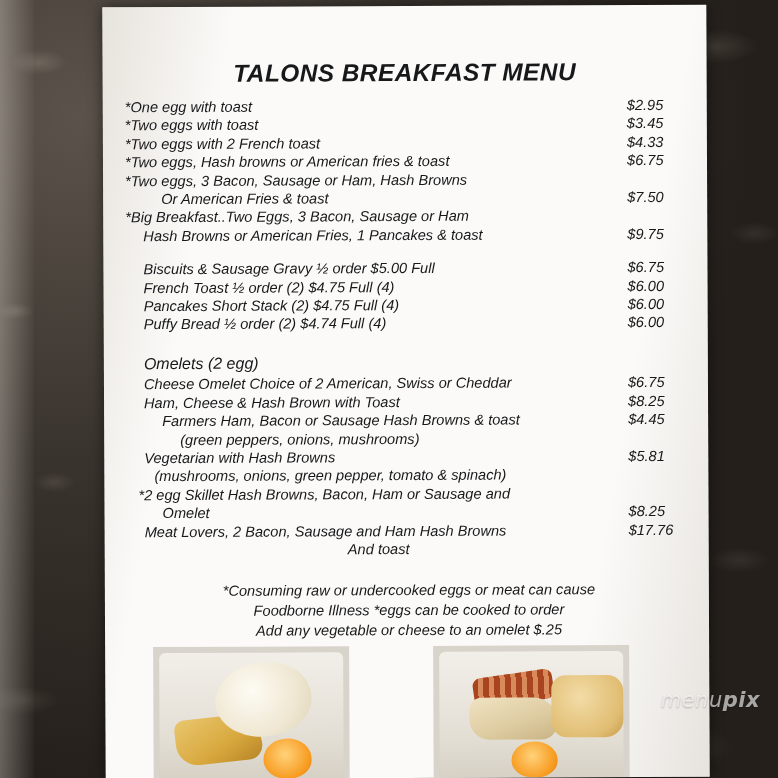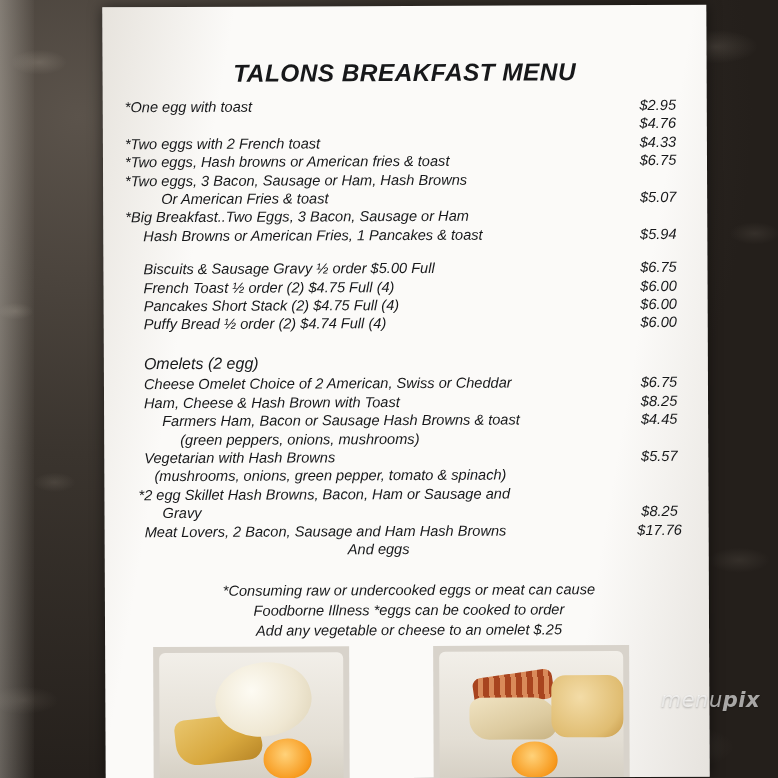--- a/index.html
+++ b/index.html
@@ -82,21 +82,21 @@
   .row {
     display: flex;
     align-items: baseline;
     white-space: nowrap;
   }
   .row .name { flex: 0 0 auto; }
   .row .spacer { flex: 1 1 auto; }
   .row .price {
     flex: 0 0 auto;
     width: 62px;
-    text-align: center;
+    text-align: left;
     padding-left: 8px;
   }
   .indent1 { padding-left: 36px; }
   .indent2 { padding-left: 18px; }
   .gap { height: 15px; }
   .section-head {
     font-size: 16px;
     margin: 6px 0 2px 0;
   }
   .note-block {
@@ -209,52 +209,53 @@
 
     <div class="menu-body">
 
       <div>
         <div class="row">
           <span class="name">*One egg with toast</span>
           <span class="spacer"></span>
           <span class="price">$2.95</span>
         </div>
         <div class="row">
-          <span class="spacer"></span>
-          <span class="price">$4.76</span>
+          <span class="name">*Two eggs with toast</span>
+          <span class="spacer"></span>
+          <span class="price">$3.45</span>
         </div>
         <div class="row">
           <span class="name">*Two eggs with 2 French toast</span>
           <span class="spacer"></span>
           <span class="price">$4.33</span>
         </div>
         <div class="row">
           <span class="name">*Two eggs, Hash browns or American fries &amp; toast</span>
           <span class="spacer"></span>
           <span class="price">$6.75</span>
         </div>
         <div class="row">
           <span class="name">*Two eggs, 3 Bacon, Sausage or Ham, Hash Browns</span>
           <span class="spacer"></span>
           <span class="price"></span>
         </div>
         <div class="row indent1">
           <span class="name">Or American Fries &amp; toast</span>
           <span class="spacer"></span>
-          <span class="price">$5.07</span>
+          <span class="price">$7.50</span>
         </div>
         <div class="row" style="padding-left:0">
           <span class="name">*Big Breakfast..Two Eggs, 3 Bacon, Sausage or Ham</span>
           <span class="spacer"></span>
           <span class="price"></span>
         </div>
         <div class="row indent2">
           <span class="name">Hash Browns or American Fries, 1 Pancakes &amp; toast</span>
           <span class="spacer"></span>
-          <span class="price">$5.94</span>
+          <span class="price">$9.75</span>
         </div>
       </div>
 
       <div class="gap"></div>
 
       <div>
         <div class="row indent2">
           <span class="name">Biscuits &amp; Sausage Gravy ½ order $5.00   Full</span>
           <span class="spacer"></span>
           <span class="price">$6.75</span>
@@ -296,44 +297,44 @@
           <span class="price">$4.45</span>
         </div>
         <div class="row" style="padding-left:54px">
           <span class="name">(green peppers, onions, mushrooms)</span>
           <span class="spacer"></span>
           <span class="price"></span>
         </div>
         <div class="row indent2">
           <span class="name">Vegetarian with Hash Browns</span>
           <span class="spacer"></span>
-          <span class="price">$5.57</span>
+          <span class="price">$5.81</span>
         </div>
         <div class="row" style="padding-left:28px">
           <span class="name">(mushrooms, onions, green pepper, tomato &amp; spinach)</span>
           <span class="spacer"></span>
           <span class="price"></span>
         </div>
         <div class="row" style="padding-left:12px">
           <span class="name">*2 egg Skillet Hash Browns, Bacon, Ham or Sausage and</span>
           <span class="spacer"></span>
           <span class="price"></span>
         </div>
         <div class="row" style="padding-left:36px">
-          <span class="name">Gravy</span>
+          <span class="name">Omelet</span>
           <span class="spacer"></span>
           <span class="price">$8.25</span>
         </div>
         <div class="row indent2">
           <span class="name">Meat Lovers, 2 Bacon, Sausage and Ham Hash Browns</span>
           <span class="spacer"></span>
           <span class="price">$17.76</span>
         </div>
         <div style="text-align:center; padding-right:60px;">
-          <span>And eggs</span>
+          <span>And toast</span>
         </div>
       </div>
 
       <div class="note-block">
         <div>*Consuming raw or undercooked eggs or meat can cause</div>
         <div>Foodborne Illness *eggs can be cooked to order</div>
         <div>Add any vegetable or cheese to an omelet $.25</div>
       </div>
     </div>
 

